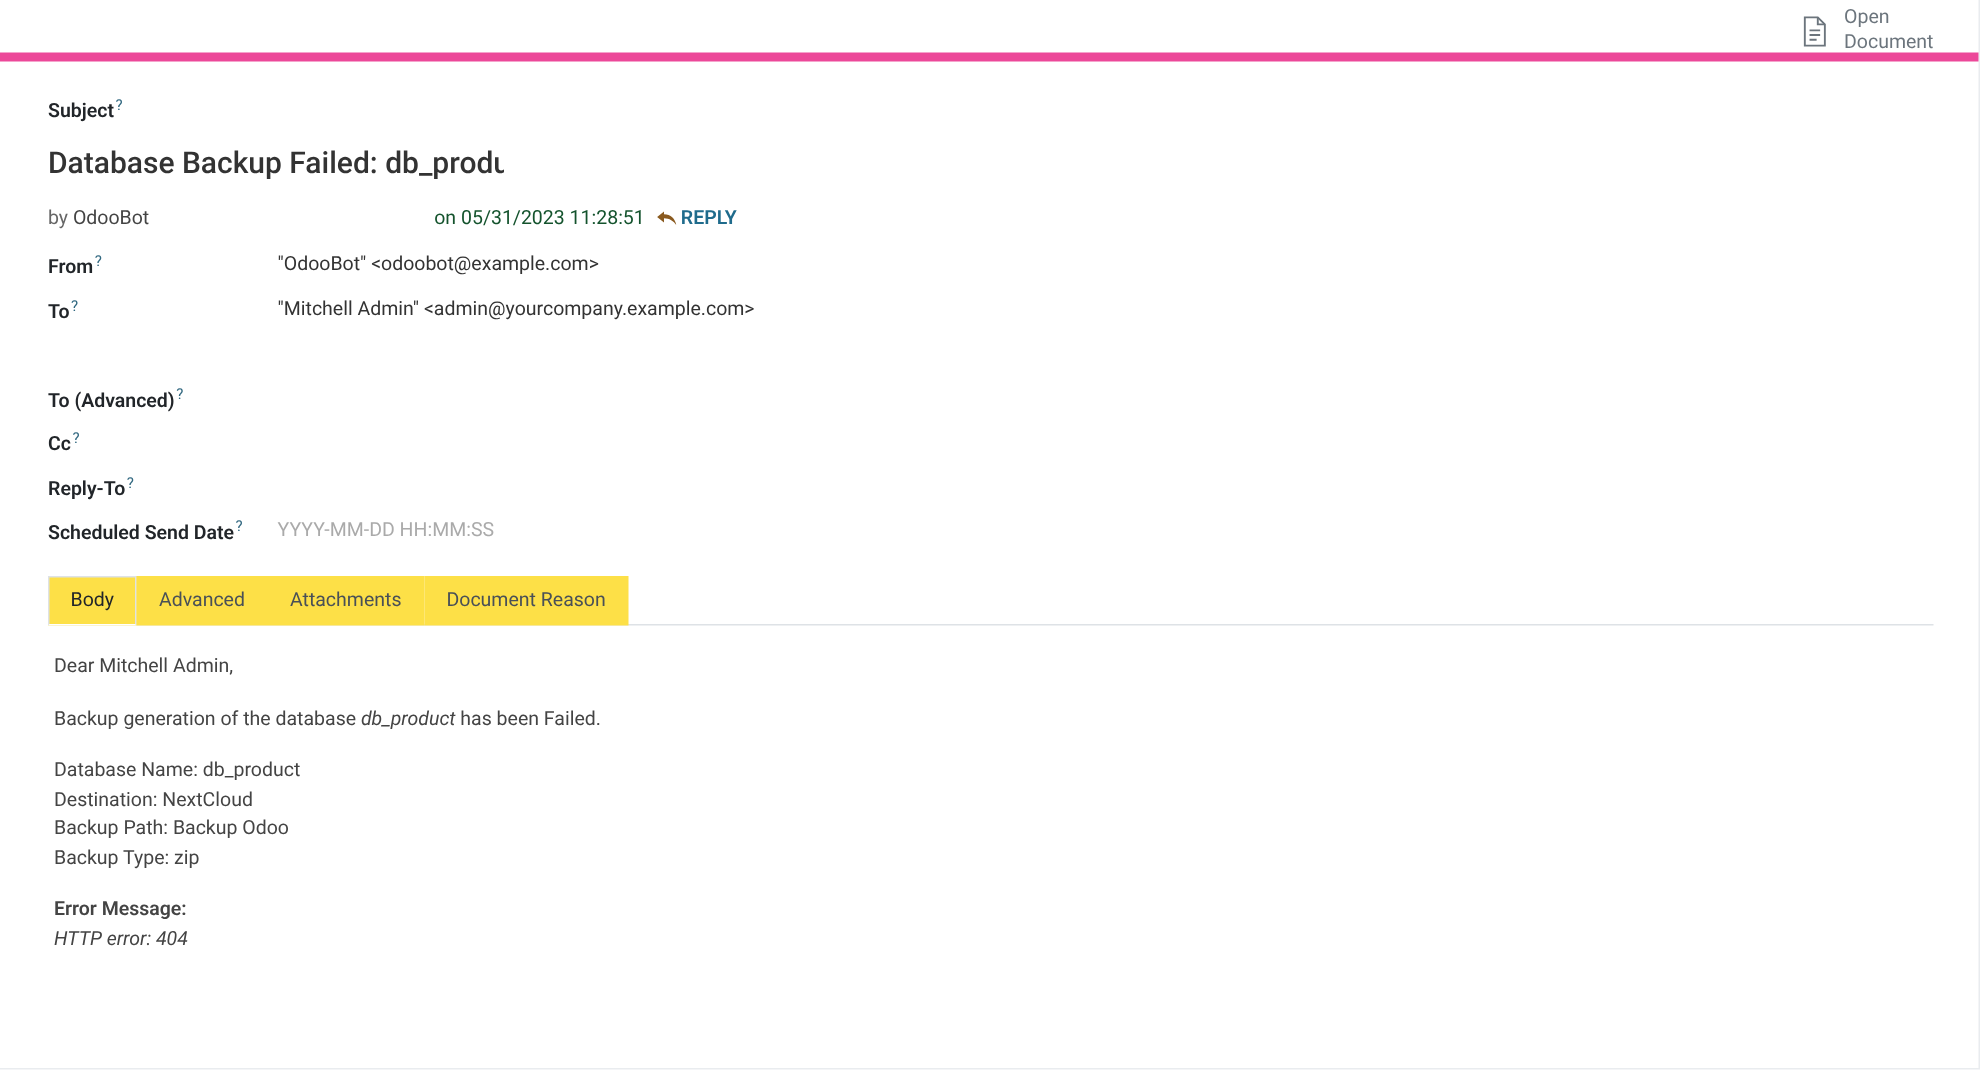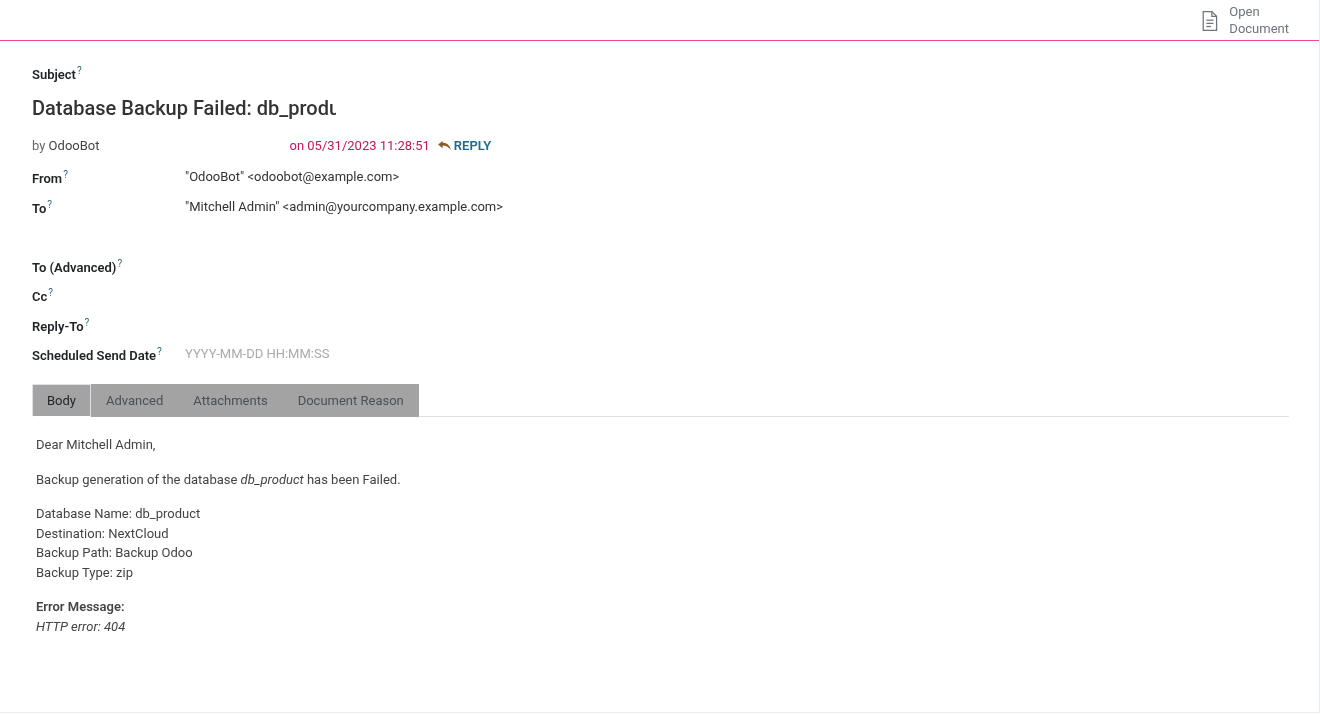--- a/index.html
+++ b/index.html
@@ -7,21 +7,21 @@
       font-family: -apple-system, BlinkMacSystemFont, "Segoe UI", Roboto, "Helvetica Neue", Arial, sans-serif;
       font-size: 13px;
       color: #333;
       background: #fff;
       width: 1320px;
       height: 714px;
       overflow: hidden;
     }
     .top-bar {
       height: 41px;
-      border-bottom: 1px solid #ec4899;
+      border-bottom: 6px solid #ec4899;
       display: flex;
       justify-content: flex-end;
       align-items: flex-start;
       padding-right: 30px;
       padding-top: 4px;
     }
     .open-doc {
       display: flex;
       align-items: center;
       gap: 10px;
@@ -67,21 +67,21 @@
       align-items: flex-start;
       margin-bottom: 10px;
     }
     .by-text {
       color: #666;
       font-size: 13px;
     }
     .by-name { color: #444; }
     .on-text {
       margin-left: 190px;
-      color: #be185d;
+      color: #14532d;
       font-size: 13px;
     }
     .reply-link {
       color: #1f6b8c;
       font-weight: 600;
       text-decoration: none;
       margin-left: 8px;
       font-size: 13px;
       display: inline-flex;
       align-items: center;
@@ -115,21 +115,21 @@
     }
     .tab {
       padding: 8px 14px;
       border: 1px solid transparent;
       border-bottom: none;
       color: #495057;
       cursor: pointer;
       font-size: 13px;
       position: relative;
       top: 1px;
-      background: #a3a3a3;
+      background: #fde047;
     }
     .tab.active {
       border-color: #dee2e6;
       border-bottom: 1px solid #fff;
       color: #212529;
     }
     .body-content {
       padding: 18px 4px;
       color: #444;
       font-size: 13px;

